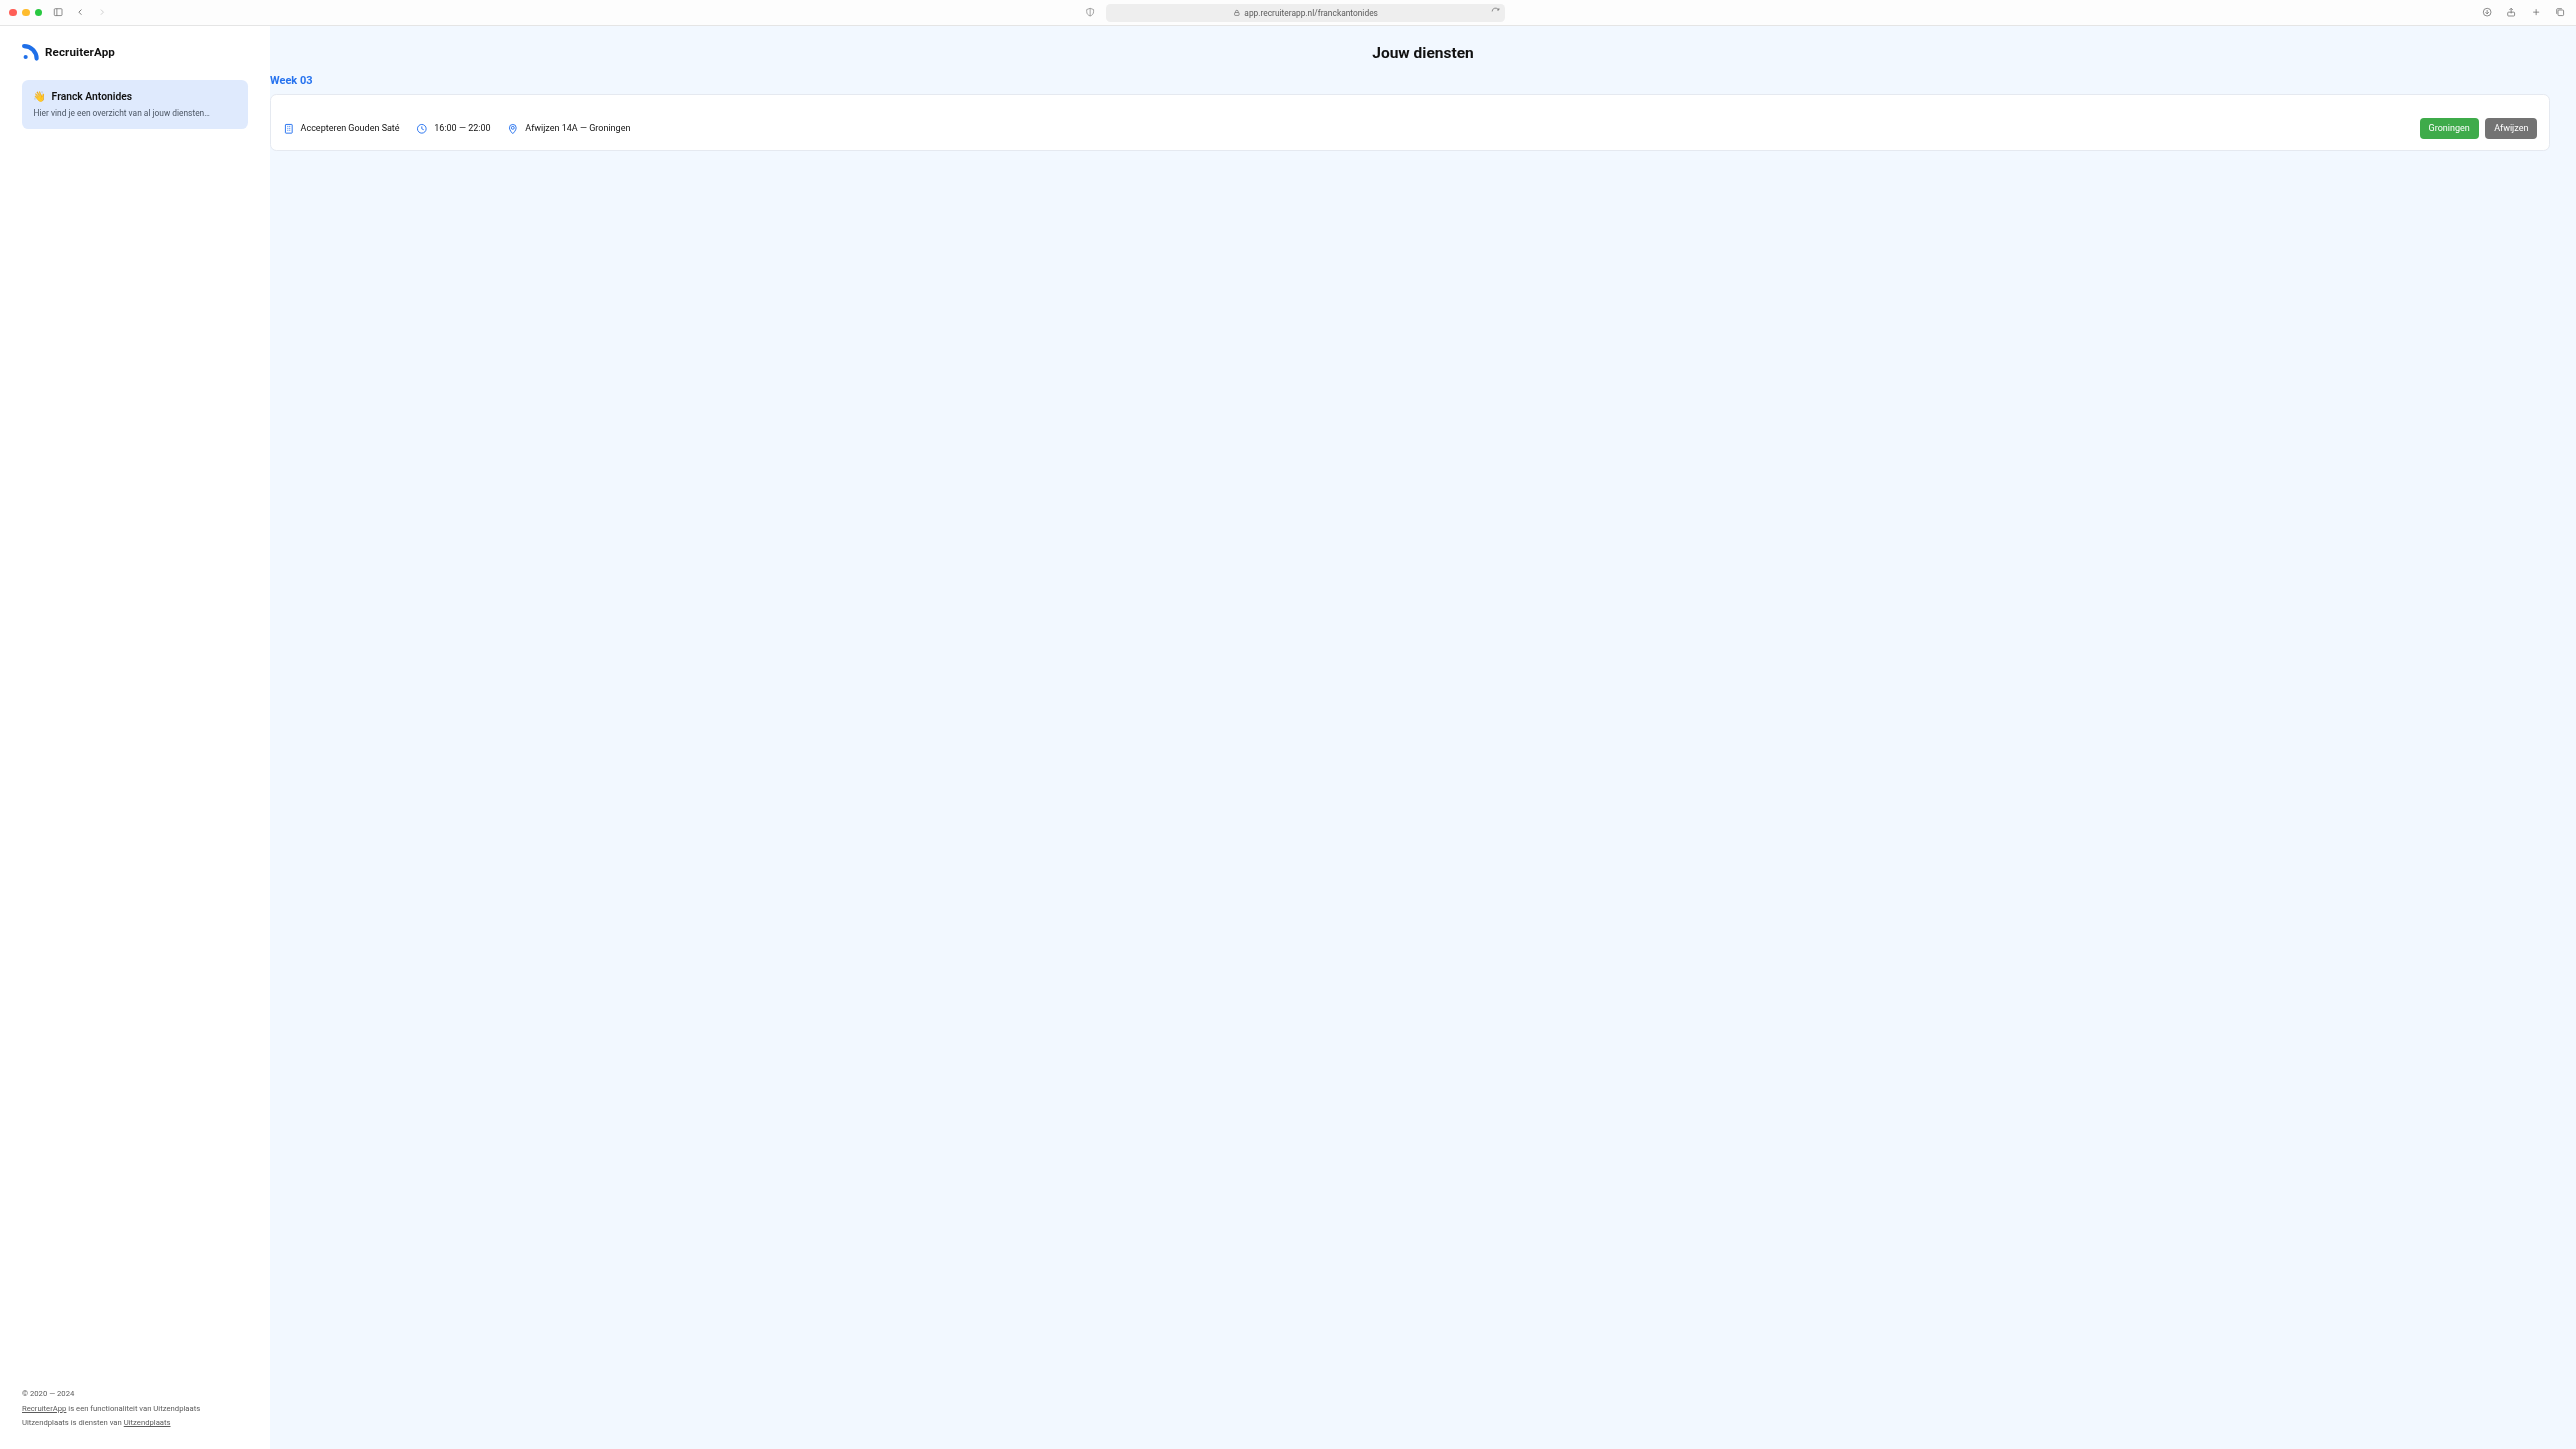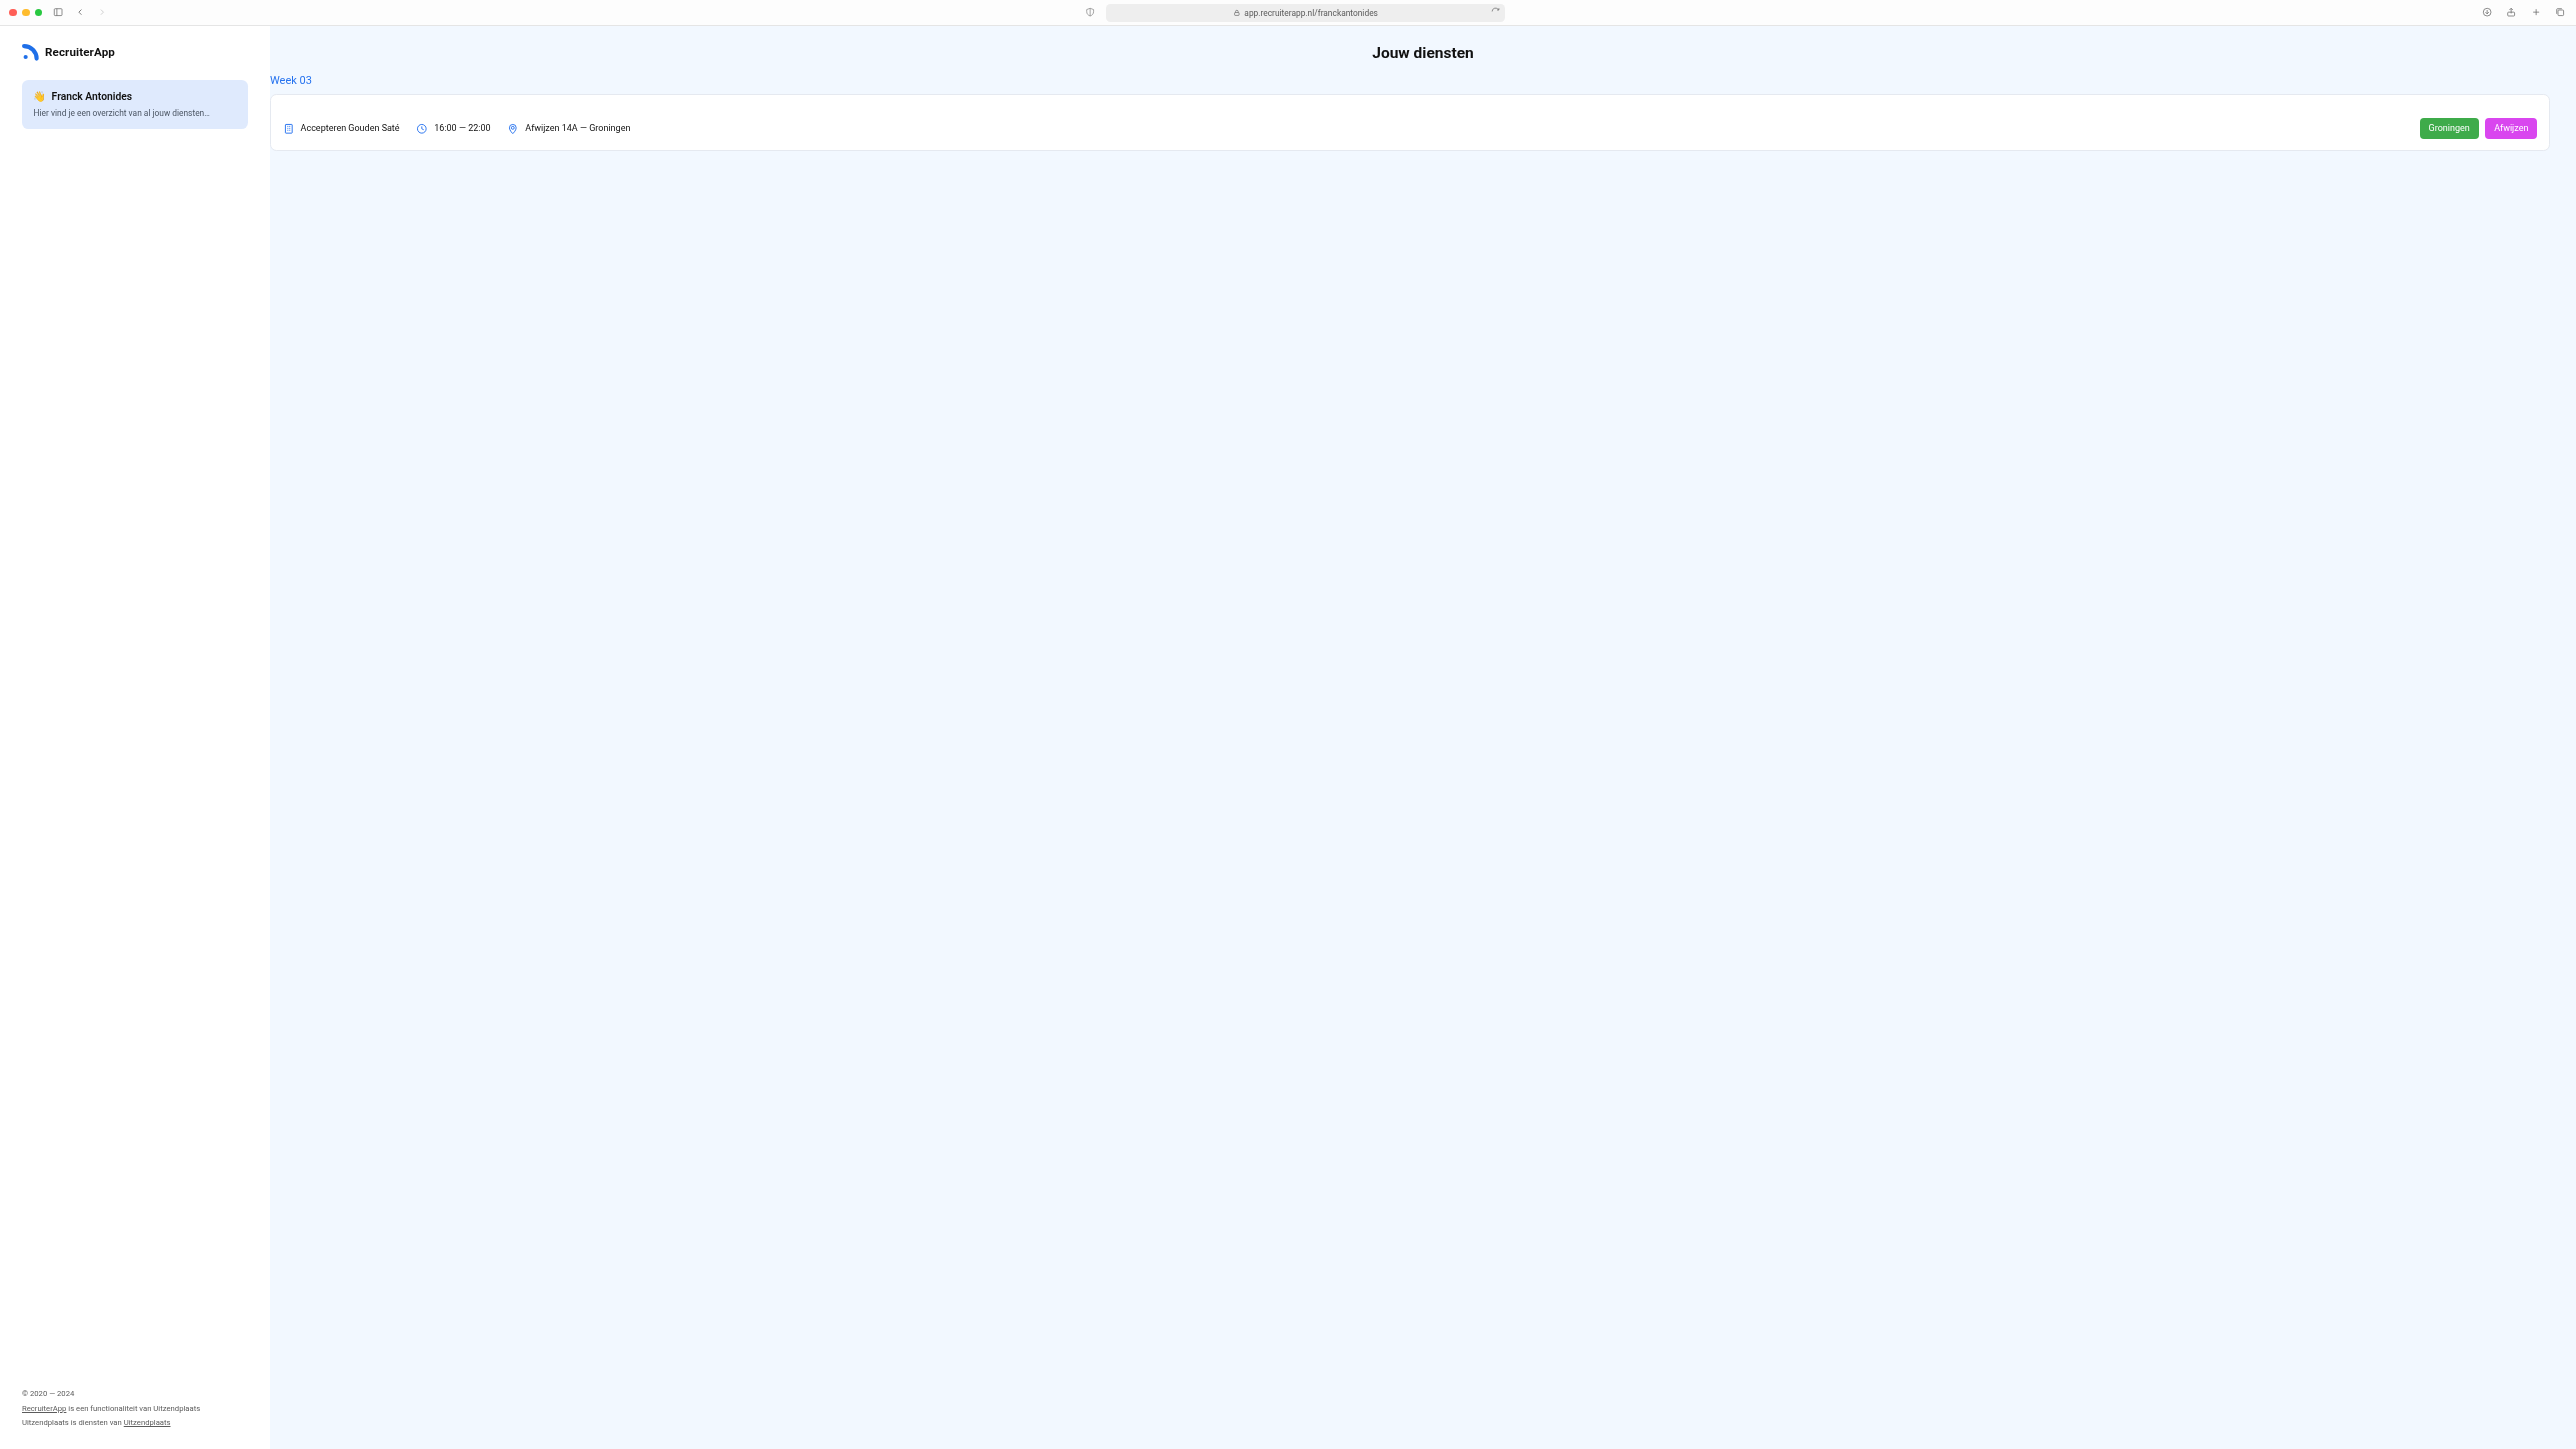--- a/index.html
+++ b/index.html
@@ -221,30 +221,30 @@
   .main .mpad > * { margin-left:0; }
   .main .mpad .page-title,
   .main .mpad .week-label,
   .main .mpad .card { margin-left:0; }
 
   
   .main { padding: 18px 26px 26px 13px; }
   .main .mpad { padding:0; }
   .main .mpad > * { margin-left:0; margin-right:0; }
   .page-title { font-size:15.5px; font-weight:700; margin-bottom: 11.6px; }
-  .week-label { color:#2773ef; font-weight:400; font-size:11px; margin: 7.7px 0 7.7px 0; }
+  .week-label { color:#2773ef; font-weight:700; font-size:11px; margin: 7.7px 0 7.7px 0; }
   .card { background:#fff; border:0.6px solid #e5e9f0; border-radius:6.4px; padding:9px 11.6px 11.6px 11.6px; }
   .card-date-row { display:flex; align-items:center; gap:6.4px; font-weight:700; font-size:9.3px; }
   .card-body { display:flex; align-items:center; gap:16.7px; margin-top:14px; }
   .info { display:flex; align-items:center; gap:6.4px; font-size:9px; }
   .info svg { color:#2773ef; flex:0 0 auto; }
   .actions { margin-left:auto; display:flex; gap:6.4px; }
   .btn { border:none; border-radius:3.9px; padding:5.2px 9px; font-size:9px; color:#fff; cursor:pointer; font-family:inherit; }
   .btn-accept { background:#3eab4a; }
-  .btn-reject { background:#d946ef; }
+  .btn-reject { background:#737373; }
 </style>
 </head>
 <body>
 
 <div class="chrome">
   <div class="traffic">
     <span class="tl-red"></span>
     <span class="tl-yellow"></span>
     <span class="tl-green"></span>
   </div>

